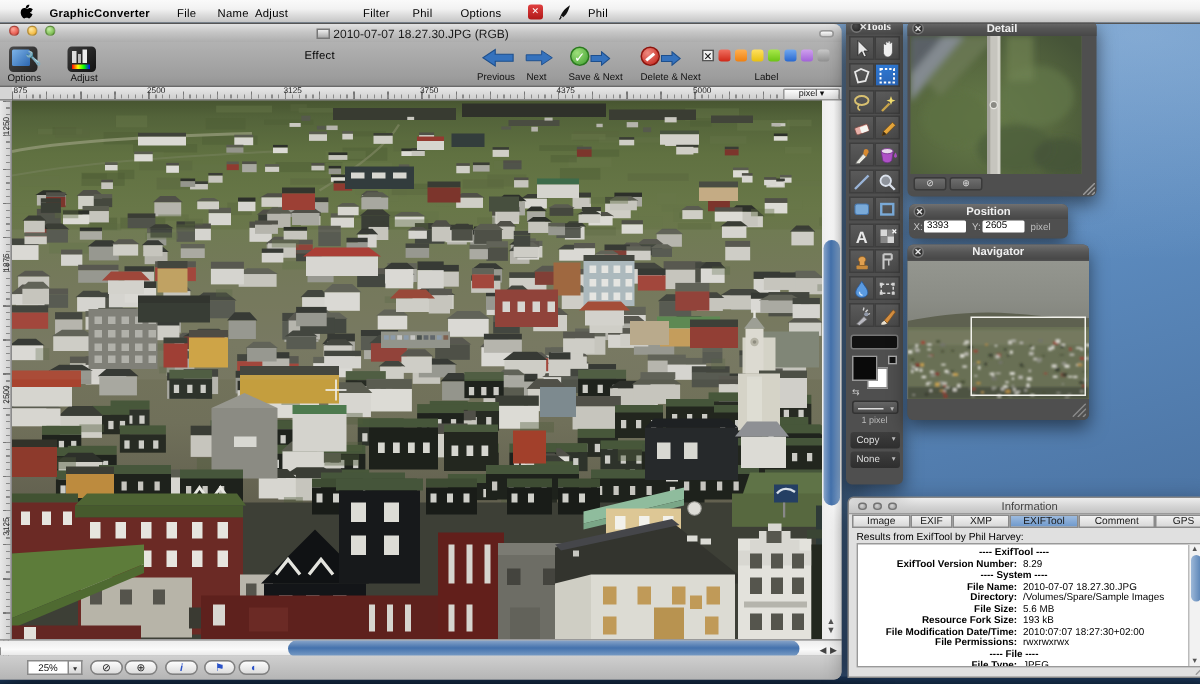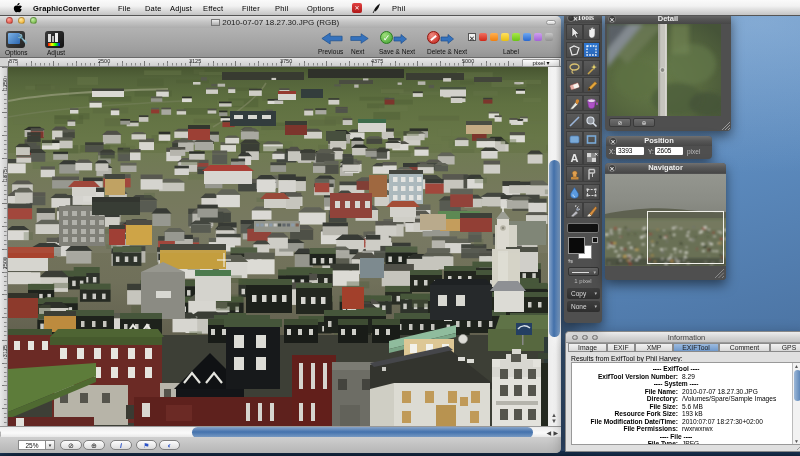--- a/index.html
+++ b/index.html
@@ -87,23 +87,23 @@
 </head>
 <body>
 
 <div id="deskbottom"></div>
 <div id="menubar">
   <svg style="position:absolute;left:13px;top:3px" width="9" height="10" viewBox="0 0 9 10">
       <path d="M6.1 1.6c-.5.6-1.3 1-1.9.9-.1-.7.2-1.4.6-1.8C5.2.2 6 -.1 6.6 0c0 .6-.1 1.2-.5 1.6zM7.9 5.2c0-1.2 1-1.8 1-1.8S8.2 2.4 7 2.4c-.8 0-1.5.5-1.9.5-.4 0-1-.5-1.8-.5C2 2.4.8 3.4.8 5.3c0 1.9 1.5 4 2.4 4 .5 0 .8-.4 1.6-.4.8 0 1 .4 1.6.4.9 0 2.1-2 2.3-2.9-.1 0-1.8-.6-1.8-1.2z" fill="#000"></path>
     </svg>
   <span style="left:33px;font-weight:bold;">GraphicConverter</span>
   <span style="left:118px;">File</span>
-  <span style="left:145px;">Date</span>
+  <span style="left:145px;">Name</span>
   <span style="left:170px;">Adjust</span>
-  <span style="left:203px;">Effect</span>
+  <span style="left:203px;margin-top:28px;">Effect</span>
   <span style="left:242px;">Filter</span>
   <span style="left:275px;">Phil</span>
   <span style="left:307px;">Options</span>
   <span style="left:352px;top:3px;width:10px;height:10px;background:linear-gradient(180deg,#e04040,#b01818);border-radius:2px;color:#fff;font-size:6px;text-align:center;line-height:10px;width:10px;display:inline-block;">✕</span>
   <svg style="position:absolute;left:372px;top:3px" width="10" height="11" viewBox="0 0 10 11">
       <path d="M1 10 C2 6 4 3 8 0.5 C7 3.5 6.5 6 3.5 8.5 L2.5 7.5 Z" fill="#111"></path>
       <path d="M1 10 L2.2 8.2" stroke="#111" stroke-width="0.8"></path>
     </svg>
   <span style="left:392px;">Phil</span>
 </div>

